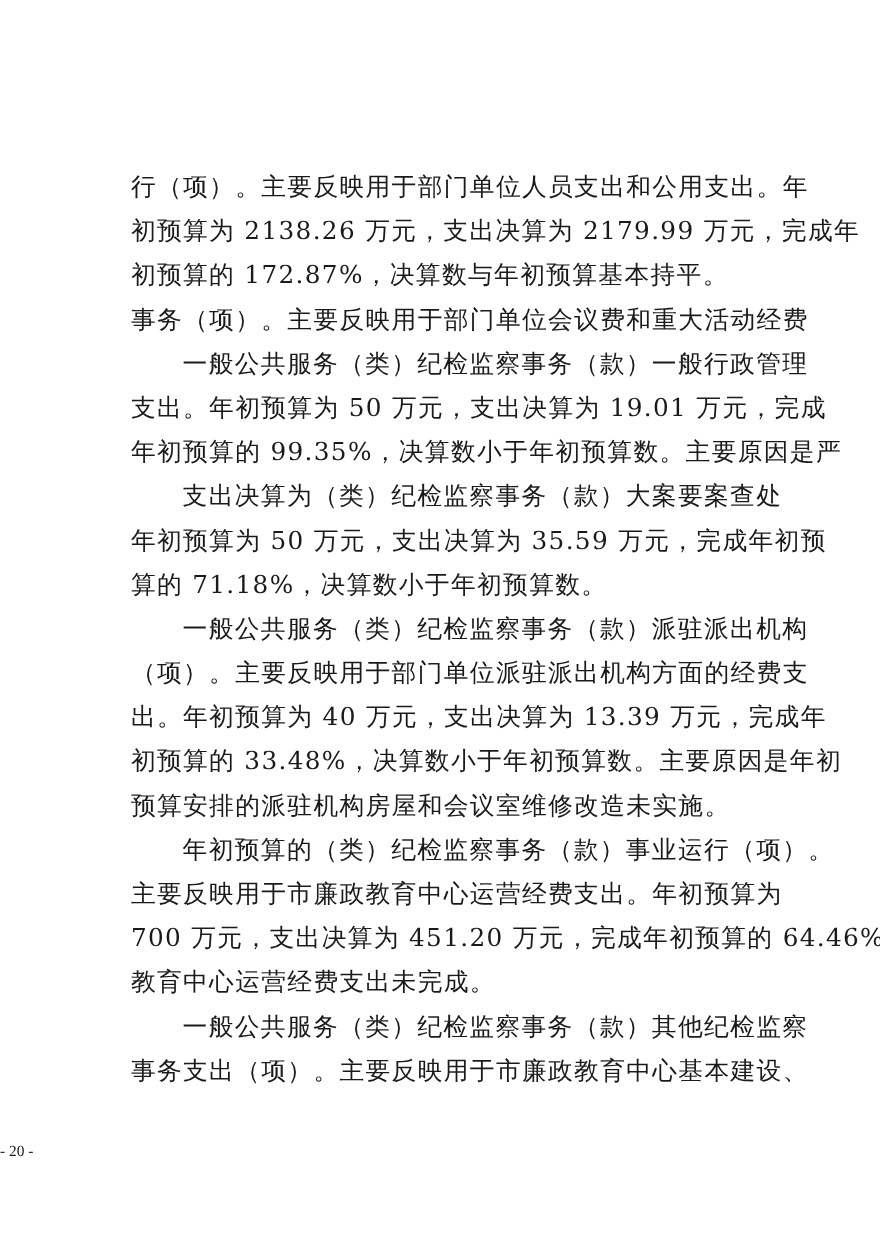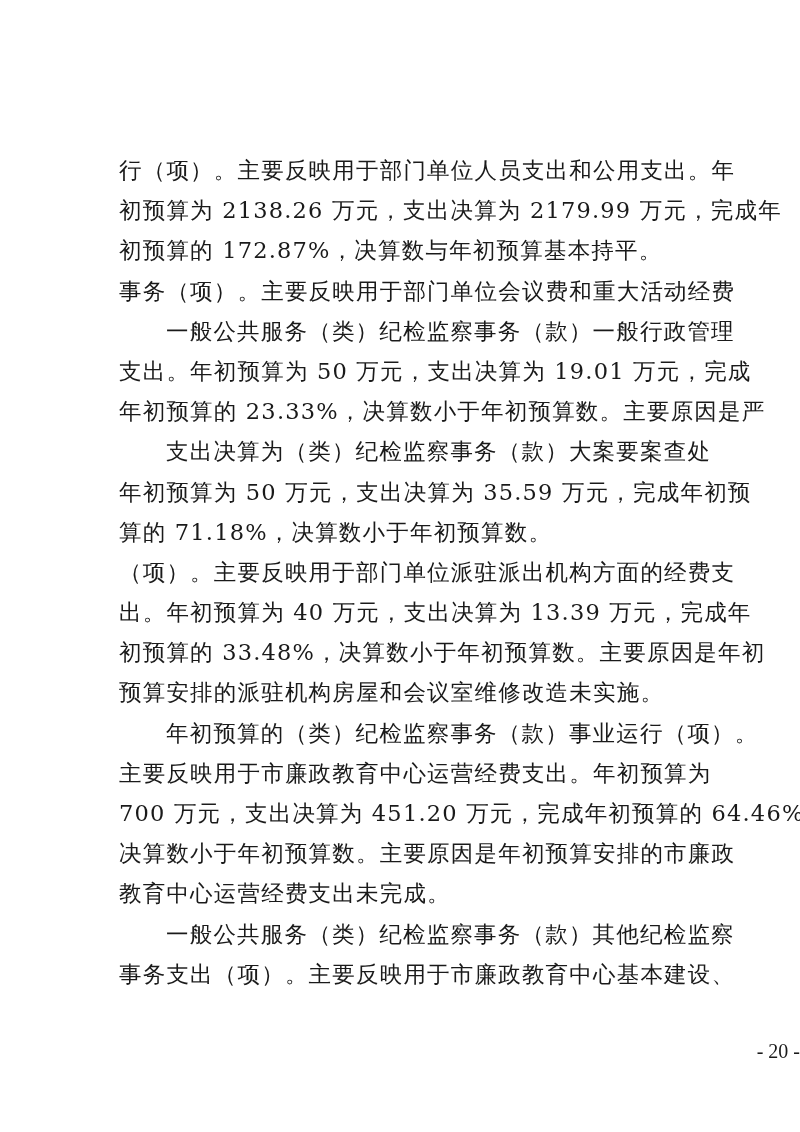--- a/index.html
+++ b/index.html
@@ -35,62 +35,62 @@
       text-align-last: left;
     }
     .line.indent {
       padding-left: 47px;
     }
     .page-number {
       position: absolute;
       top: 1040px;
       left: 0;
       width: 800px;
-      text-align: right;
+      text-align: left;
       font-family: "Liberation Serif", "DejaVu Serif", serif;
-      font-size: 20px;
+      font-size: 14px;
       color: #1a1a1a;
     }
   </style>
 </head>
 <body>
 
 <div class="page">
 
   <div class="paragraph">
     <div class="line">行（项）。主要反映用于部门单位人员支出和公用支出。年</div>
     <div class="line">初预算为 2138.26 万元，支出决算为 2179.99 万元，完成年</div>
     <div class="line last">初预算的 172.87%，决算数与年初预算基本持平。</div>
   </div>
 
   <div class="paragraph">
     <div class="line">事务（项）。主要反映用于部门单位会议费和重大活动经费</div>
     <div class="line indent">一般公共服务（类）纪检监察事务（款）一般行政管理</div>
     <div class="line">支出。年初预算为 50 万元，支出决算为 19.01 万元，完成</div>
-    <div class="line">年初预算的 23.33%，决算数小于年初预算数。主要原因是严</div>
+    <div class="line">年初预算的 99.35%，决算数小于年初预算数。主要原因是严</div>
   </div>
 
   <div class="paragraph">
     <div class="line indent">支出决算为（类）纪检监察事务（款）大案要案查处</div>
     <div class="line">年初预算为 50 万元，支出决算为 35.59 万元，完成年初预</div>
     <div class="line last">算的 71.18%，决算数小于年初预算数。</div>
   </div>
 
   <div class="paragraph">
+    <div class="line indent">一般公共服务（类）纪检监察事务（款）派驻派出机构</div>
     <div class="line">（项）。主要反映用于部门单位派驻派出机构方面的经费支</div>
     <div class="line">出。年初预算为 40 万元，支出决算为 13.39 万元，完成年</div>
     <div class="line">初预算的 33.48%，决算数小于年初预算数。主要原因是年初</div>
     <div class="line last">预算安排的派驻机构房屋和会议室维修改造未实施。</div>
   </div>
 
   <div class="paragraph">
     <div class="line indent">年初预算的（类）纪检监察事务（款）事业运行（项）。</div>
     <div class="line">主要反映用于市廉政教育中心运营经费支出。年初预算为</div>
     <div class="line">700 万元，支出决算为 451.20 万元，完成年初预算的 64.46%，</div>
-    <div class="line">决算数小于年初预算数。主要原因是年初预算安排的市廉政</div>
     <div class="line last">教育中心运营经费支出未完成。</div>
   </div>
 
   <div class="paragraph">
     <div class="line indent">一般公共服务（类）纪检监察事务（款）其他纪检监察</div>
     <div class="line">事务支出（项）。主要反映用于市廉政教育中心基本建设、</div>
   </div>
 
 </div>
 

